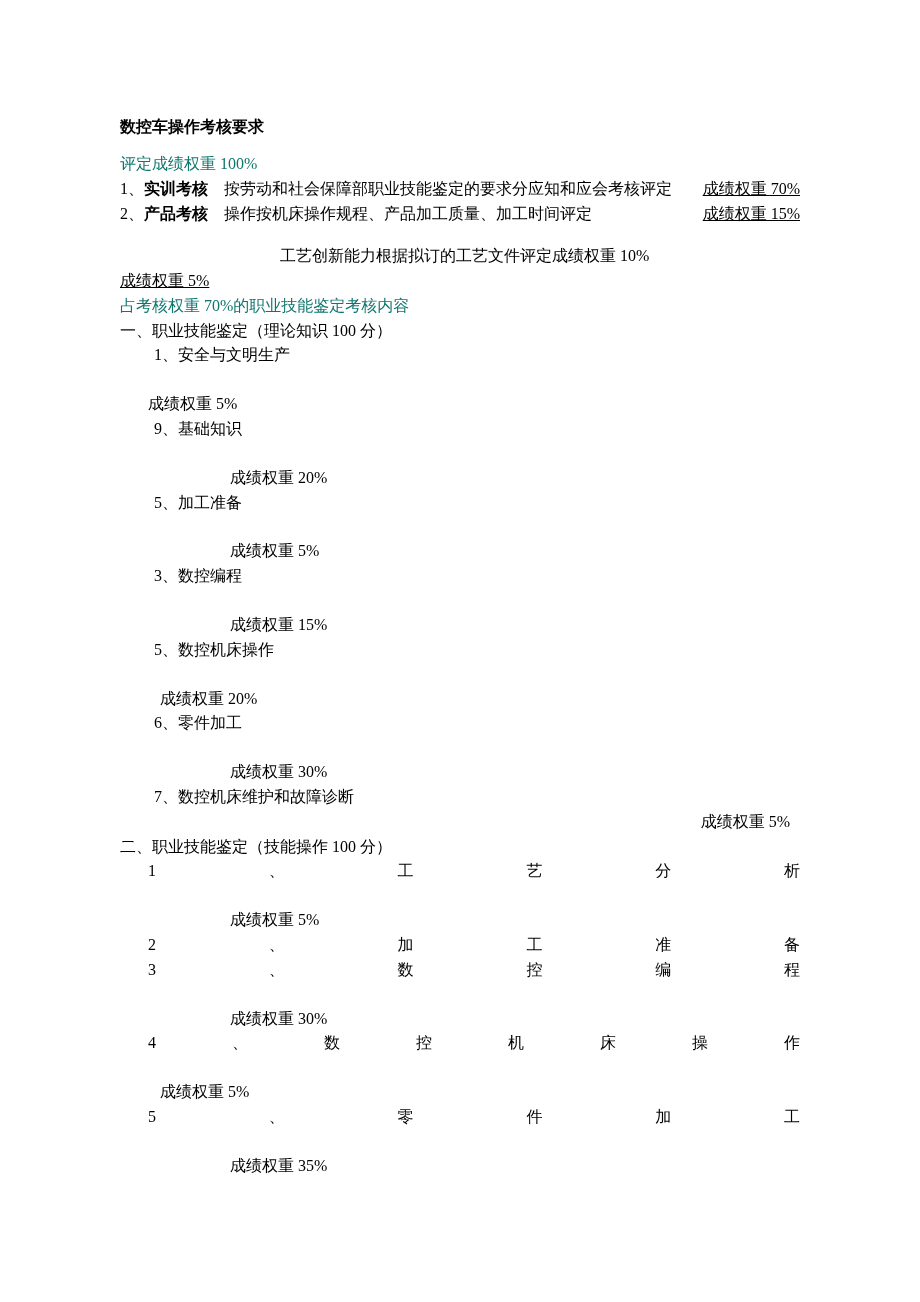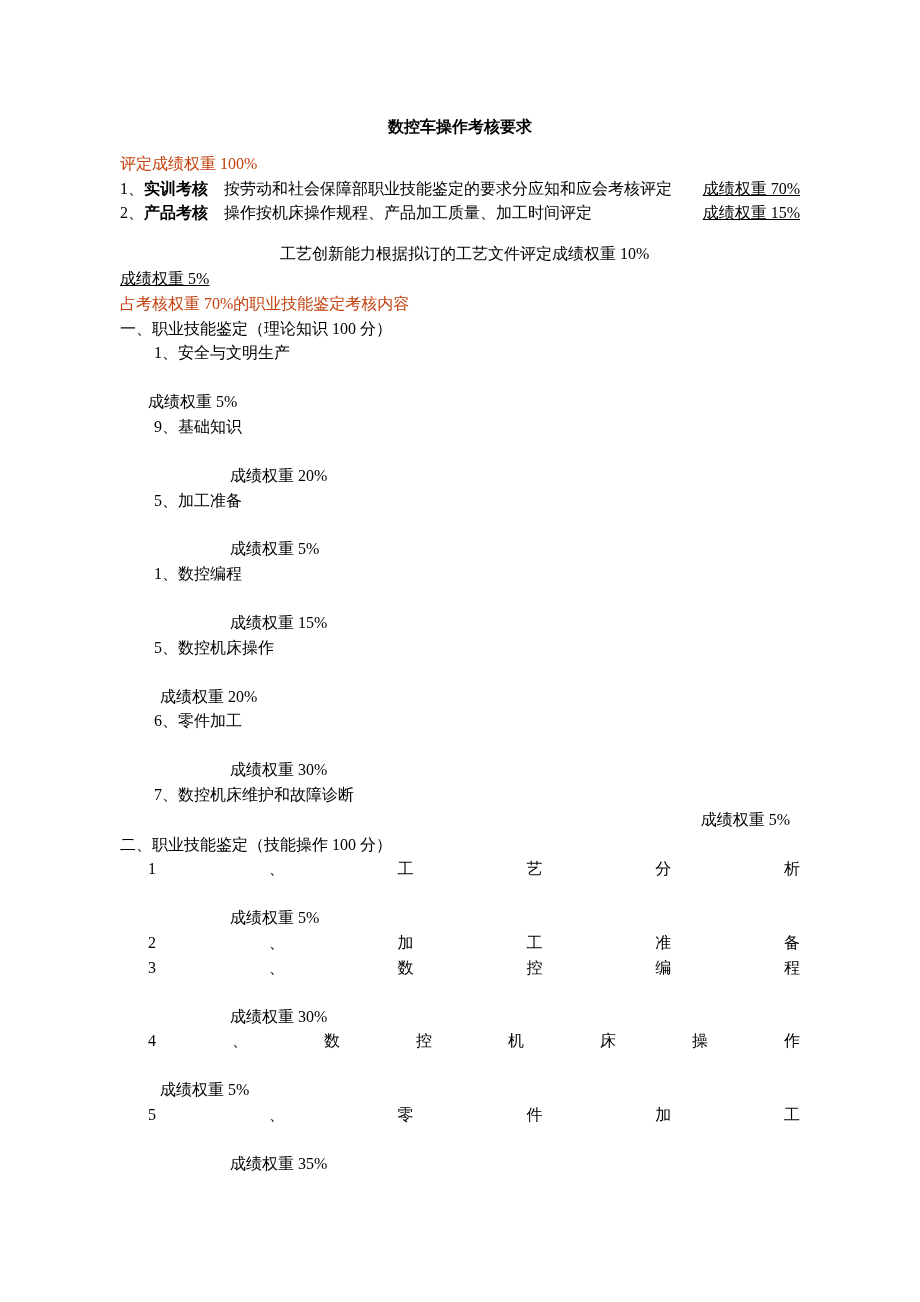--- a/index.html
+++ b/index.html
@@ -7,28 +7,28 @@
       width: 920px;
       min-height: 1302px;
       background: #ffffff;
       font-family: "SimSun", "宋体", serif;
       font-size: 16px;
       color: #000000;
       padding: 115px 120px 60px 120px;
       line-height: 1.55;
     }
     .title {
-      text-align: center;
+      text-align: left;
       font-weight: bold;
       font-family: "SimHei", "黑体", sans-serif;
       font-size: 16px;
       margin-bottom: 12px;
     }
-    .red { color: #c2410c; }
-    .bold { font-weight: bold; font-family: Liberation Serif, serif; }
+    .red { color: #0f766e; }
+    .bold { font-weight: bold; font-family: Liberation Mono, monospace; }
     .row {
       display: flex;
       justify-content: space-between;
       align-items: flex-start;
     }
     .row > span:first-child { flex: 1; }
     .indent-1 { padding-left: 28px; }
     .indent-2 { padding-left: 34px; }
     .indent-sub { padding-left: 160px; margin-top: 16px; }
     .weight-col { white-space: nowrap; text-decoration: underline; }
@@ -79,21 +79,21 @@
 
 <div class="indent-2">1、安全与文明生产</div>
 <div class="indent-1 gap-top">成绩权重 5%</div>
 
 <div class="indent-2">9、基础知识</div>
 <div class="weight-inline gap-top">成绩权重 20%</div>
 
 <div class="indent-2">5、加工准备</div>
 <div class="weight-inline gap-top">成绩权重 5%</div>
 
-<div class="indent-2">1、数控编程</div>
+<div class="indent-2">3、数控编程</div>
 <div class="weight-inline gap-top">成绩权重 15%</div>
 
 <div class="indent-2">5、数控机床操作</div>
 <div class="weight-inline-2 gap-top">成绩权重 20%</div>
 
 <div class="indent-2">6、零件加工</div>
 <div class="weight-inline gap-top">成绩权重 30%</div>
 
 <div class="indent-2">7、数控机床维护和故障诊断</div>
 <div class="weight-right">成绩权重 5%</div>

